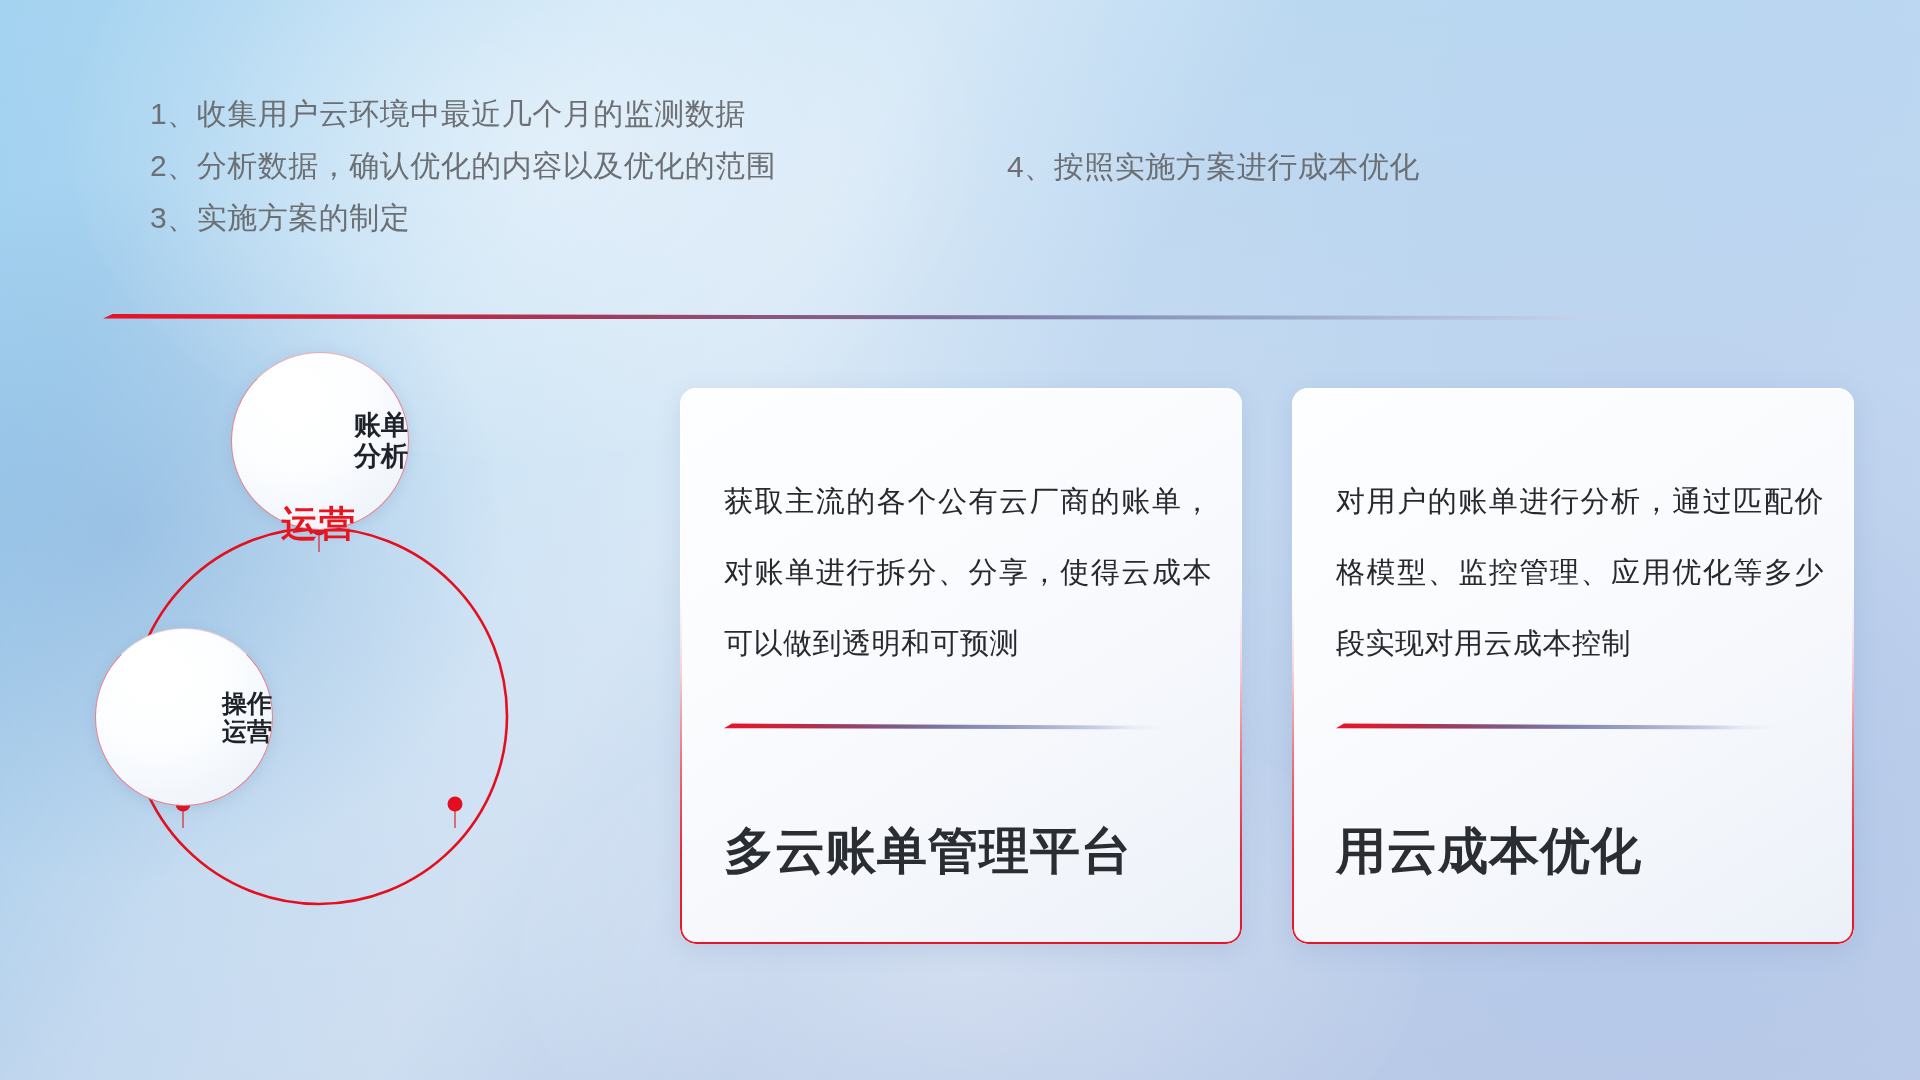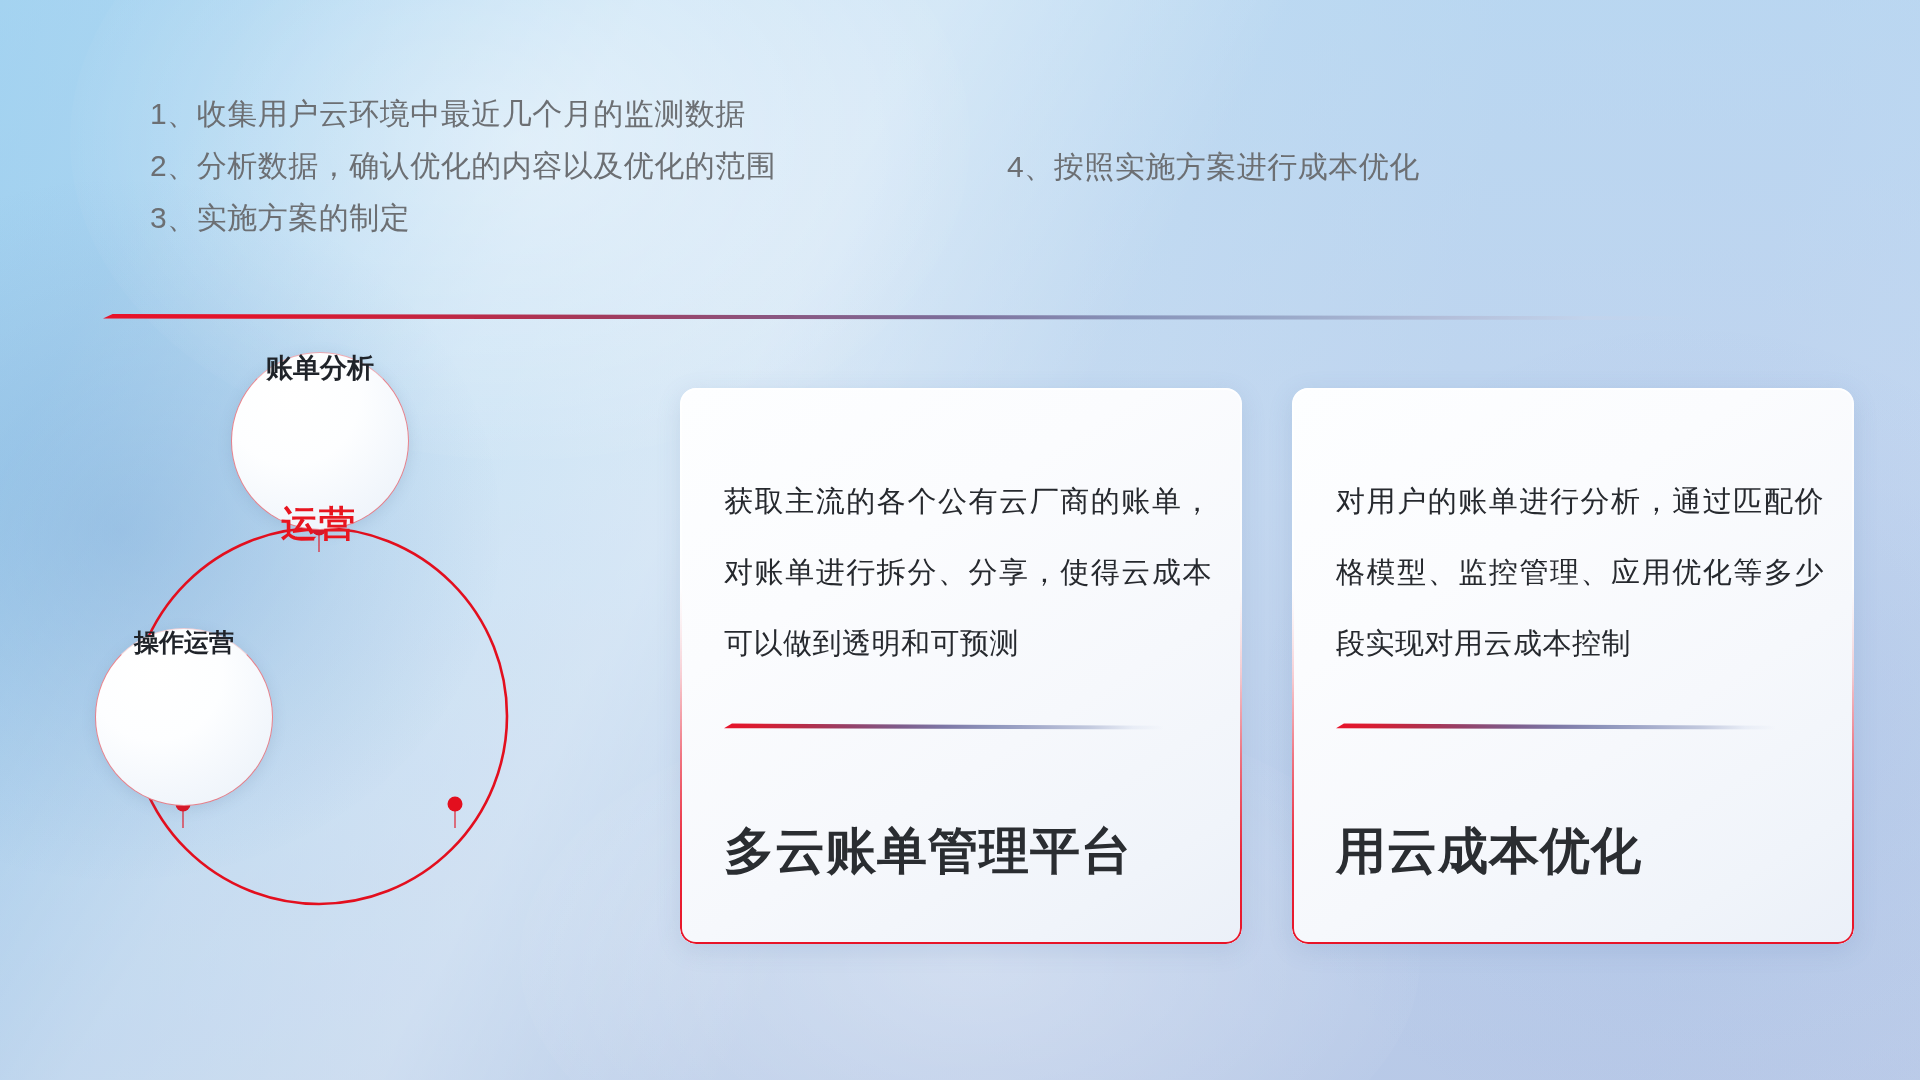--- a/index.html
+++ b/index.html
@@ -116,22 +116,22 @@
     top: 352px;
     width: 540px;
     height: 600px;
   }
   .venn svg { position: absolute; left: 0; top: 0; }
 
   .bubble {
     position: absolute;
     border-radius: 50%;
     display: flex;
-    flex-direction: row;
-    align-items: flex-start;
+    flex-direction: column;
+    align-items: flex-end;
     justify-content: center;
     color: #1f2329;
     font-weight: bold;
     line-height: 1.14;
     text-align: center;
     background:
       radial-gradient(circle at 34% 26%,
         #ffffff 0%,
         #fdfeff 38%,
         #f3f7fc 68%,
@@ -142,21 +142,20 @@
     left: 136px; top: 0px; width: 176px; height: 176px;
     font-size: 27px;
     border: 1.6px solid rgba(220,30,45,0.55);
     border-top-color: rgba(225,60,75,0.42);
   }
   .bubble-bl {
     left: 0px; top: 276px; width: 176px; height: 176px;
     font-size: 25px;
     border: 1.6px solid rgba(220,30,45,0.55);
     border-top-color: rgba(230,120,130,0.30);
-    font-family: Liberation Serif, serif;
   }
   .bubble-br {
     left: 272px; top: 276px; width: 176px; height: 176px;
     font-size: 25px;
     border: 1.6px solid rgba(220,30,45,0.55);
     border-top-color: rgba(230,120,130,0.30);
   }
   .bubble-line { display: block; }
 
   .venn-center-label {

